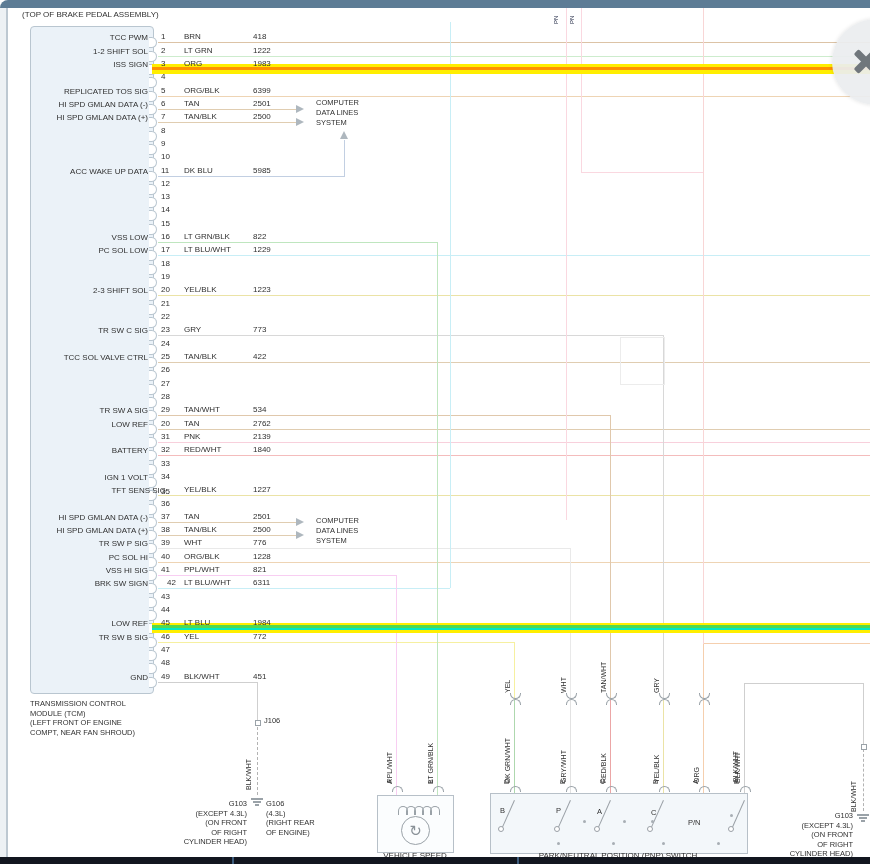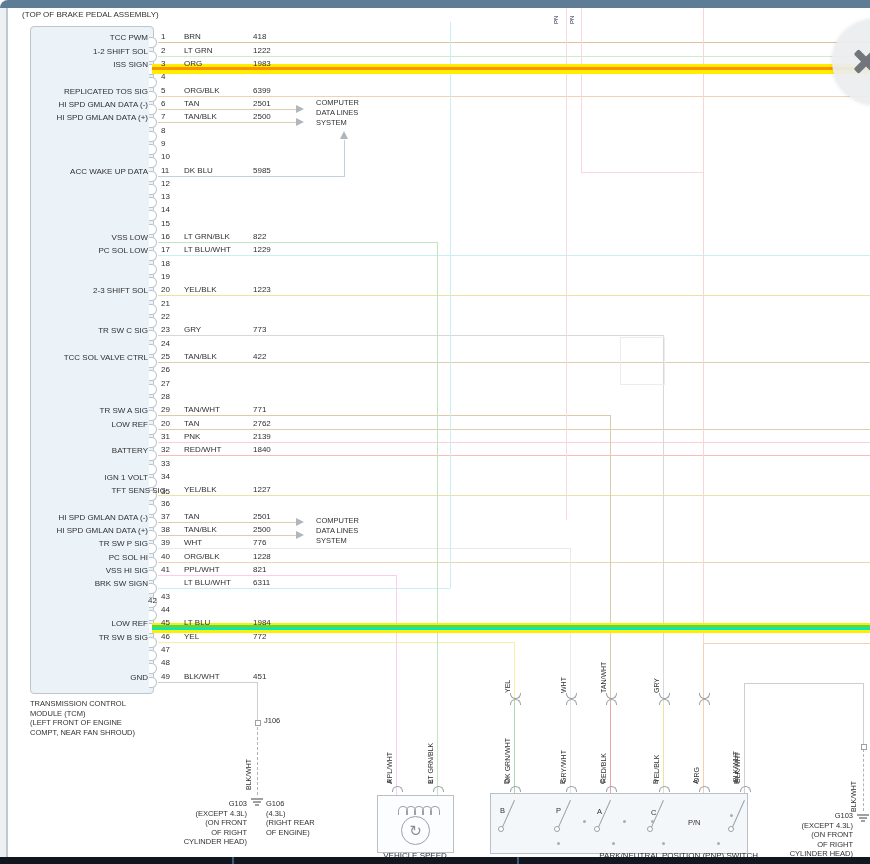--- a/index.html
+++ b/index.html
@@ -72,21 +72,21 @@
   <div class="t t75" style="left:30px;top:699px;">TRANSMISSION CONTROL</div>
   <div class="t t75" style="left:30px;top:708.6px;">MODULE (TCM)</div>
   <div class="t t75" style="left:30px;top:718.2px;">(LEFT FRONT OF ENGINE</div>
   <div class="t t75" style="left:30px;top:727.8px;">COMPT, NEAR FAN SHROUD)</div>
 
   <div class="t t75" style="left:264px;top:716px;">J106</div>
 
   <div class="comp-box" style="left:377px;top:795px;width:75px;height:56px;background:#fbfdfe;"></div>
   <div class="comp-box" style="left:490px;top:793px;width:256px;height:59px;background:#f3f7fa;"></div>
   <div class="t" style="left:360px;top:851px;width:110px;text-align:center;z-index:5;">VEHICLE SPEED</div>
-  <div class="t" style="left:478px;top:851px;width:280px;text-align:right;z-index:5;">PARK/NEUTRAL POSITION (PNP) SWITCH</div>
+  <div class="t" style="left:478px;top:851px;width:280px;text-align:center;z-index:5;">PARK/NEUTRAL POSITION (PNP) SWITCH</div>
 <div class="scallop" style="left: 149px; top: 37.3px;"></div>
     <div class="t" style="left: 161px; top: 32.3px;">1</div>
     <div class="t" style="left: 26px; top: 33.3px; width: 122px; text-align: right;">TCC PWM</div>
     <div class="t" style="left: 184px; top: 32.3px;">BRN</div>
     <div class="t" style="left: 253px; top: 32.3px;">418</div>
     <div class="wire" style="left: 158px; top: 42.3px; width: 712px; height: 1px; background: rgb(220, 195, 166);"></div>
     <div class="scallop" style="left: 149px; top: 50.62px;"></div>
     <div class="t" style="left: 161px; top: 45.62px;">2</div>
     <div class="t" style="left: 26px; top: 46.62px; width: 122px; text-align: right;">1-2 SHIFT SOL</div>
     <div class="t" style="left: 184px; top: 45.62px;">LT GRN</div>
@@ -183,21 +183,21 @@
     <div class="scallop" style="left: 149px; top: 370.3px;"></div>
     <div class="t" style="left: 161px; top: 365.3px;">26</div>
     <div class="scallop" style="left: 149px; top: 383.62px;"></div>
     <div class="t" style="left: 161px; top: 378.62px;">27</div>
     <div class="scallop" style="left: 149px; top: 396.94px;"></div>
     <div class="t" style="left: 161px; top: 391.94px;">28</div>
     <div class="scallop" style="left: 149px; top: 410.26px;"></div>
     <div class="t" style="left: 161px; top: 405.26px;">29</div>
     <div class="t" style="left: 26px; top: 406.26px; width: 122px; text-align: right;">TR SW A SIG</div>
     <div class="t" style="left: 184px; top: 405.26px;">TAN/WHT</div>
-    <div class="t" style="left: 253px; top: 405.26px;">771</div>
+    <div class="t" style="left: 253px; top: 405.26px;">534</div>
     <div class="wire" style="left: 158px; top: 415.26px; width: 452px; height: 1px; background: rgb(224, 200, 172);"></div>
     <div class="scallop" style="left: 149px; top: 423.58px;"></div>
     <div class="t" style="left: 161px; top: 418.58px;">20</div>
     <div class="t" style="left: 26px; top: 419.58px; width: 122px; text-align: right;">LOW REF</div>
     <div class="t" style="left: 184px; top: 418.58px;">TAN</div>
     <div class="t" style="left: 253px; top: 418.58px;">2762</div>
     <div class="wire" style="left: 158px; top: 428.58px; width: 712px; height: 1px; background: rgb(224, 205, 177);"></div>
     <div class="scallop" style="left: 149px; top: 436.9px;"></div>
     <div class="t" style="left: 161px; top: 431.9px;">31</div>
     <div class="t" style="left: 26px; top: 432.9px; width: 122px; text-align: right; margin-top: 40px;">IGN 1 VOLT</div>
@@ -248,21 +248,21 @@
     <div class="t" style="left: 184px; top: 551.78px;">ORG/BLK</div>
     <div class="t" style="left: 253px; top: 551.78px;">1228</div>
     <div class="wire" style="left: 158px; top: 561.78px; width: 712px; height: 1px; background: rgb(238, 212, 180);"></div>
     <div class="scallop" style="left: 149px; top: 570.1px;"></div>
     <div class="t" style="left: 161px; top: 565.1px;">41</div>
     <div class="t" style="left: 26px; top: 566.1px; width: 122px; text-align: right;">VSS HI SIG</div>
     <div class="t" style="left: 184px; top: 565.1px;">PPL/WHT</div>
     <div class="t" style="left: 253px; top: 565.1px;">821</div>
     <div class="wire" style="left: 158px; top: 575.1px; width: 238px; height: 1px; background: rgb(248, 206, 242);"></div>
     <div class="scallop" style="left: 149px; top: 583.42px;"></div>
-    <div class="t" style="left: 148px; top: 578.42px; margin-top: 18px;">42</div>
+    <div class="t" style="left: 167px; top: 578.42px;">42</div>
     <div class="t" style="left: 26px; top: 579.42px; width: 122px; text-align: right;">BRK SW SIGN</div>
     <div class="t" style="left: 184px; top: 578.42px;">LT BLU/WHT</div>
     <div class="t" style="left: 253px; top: 578.42px;">6311</div>
     <div class="wire" style="left: 158px; top: 588.42px; width: 292px; height: 1px; background: rgb(200, 238, 246);"></div>
     <div class="scallop" style="left: 149px; top: 596.74px;"></div>
     <div class="t" style="left: 161px; top: 591.74px;">43</div>
     <div class="scallop" style="left: 149px; top: 610.06px;"></div>
     <div class="t" style="left: 161px; top: 605.06px;">44</div>
     <div class="scallop" style="left: 149px; top: 623.38px;"></div>
     <div class="t" style="left: 161px; top: 618.38px;">45</div>

